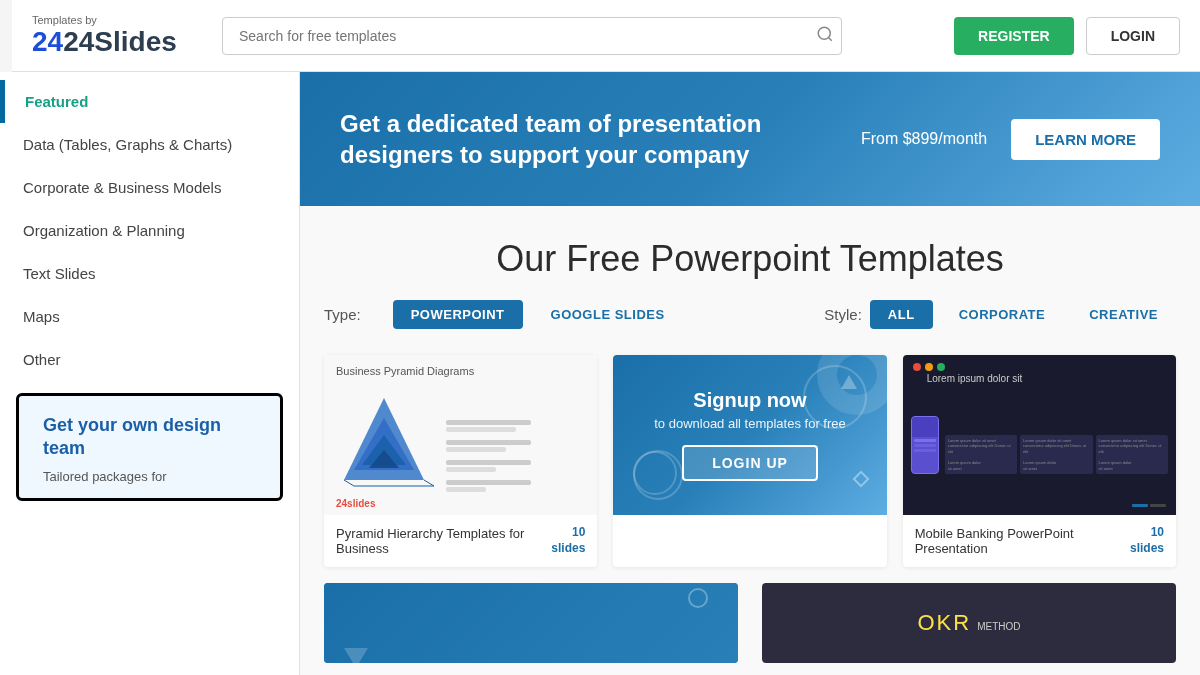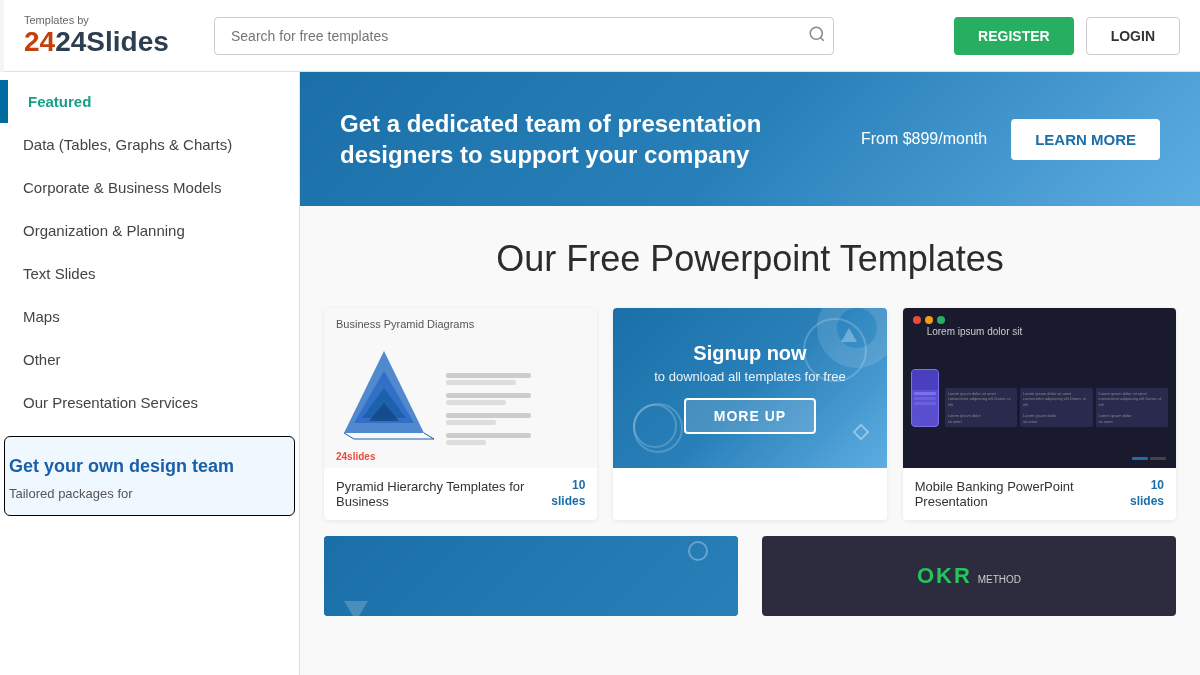--- a/index.html
+++ b/index.html
@@ -7,42 +7,42 @@
 
     
     .header {
       display: flex;
       align-items: center;
       background: #fff;
       padding: 0 20px;
       height: 72px;
       border-bottom: 1px solid #e0e0e0;
       position: fixed;
-      top: 0; left: 4px; right: 0;
+      top: 0; left: 12px; right: 0;
       z-index: 100;
     }
     .logo-container {
       display: flex;
       flex-direction: column;
       margin-right: 40px;
       min-width: 150px;
     }
     .logo-top {
       font-size: 11px;
       color: #666;
     }
     .logo-main {
       display: flex;
       align-items: center;
       font-size: 28px;
       font-weight: 700;
       color: #e74c3c;
     }
     .logo-main span.num {
-      color: #c2410c;
+      color: #1d4ed8;
     }
     .logo-main span.text {
       color: #2c3e50;
     }
     .search-container {
       flex: 1;
       max-width: 620px;
       position: relative;
     }
     .search-input {
@@ -115,28 +115,28 @@
       display: block;
       padding: 13px 20px;
       text-decoration: none;
       font-size: 15px;
       color: #444;
       border-left: 3px solid transparent;
     }
     .sidebar-nav li a.active {
       color: #16a085;
       font-weight: 600;
-      border-left: 8px solid #0369a1;
+      border-left: 5px solid #0369a1;
     }
     .sidebar-promo {
-      margin: 12px 4px 0;
+      margin: 12px 16px 0;
       background: #f0f8ff;
-      border: 1px solid #000000;
+      border: 3px solid #000000;
       border-radius: 6px;
-      padding: 18px 4px 14px;
+      padding: 18px 24px 14px;
     }
     .sidebar-promo h3 {
       font-size: 18px;
       font-weight: 700;
       color: #1a5fa8;
       line-height: 1.3;
     }
     .sidebar-promo p {
       font-size: 13px;
       color: #555;
@@ -397,22 +397,22 @@
       background: linear-gradient(135deg, #1a6fa8, #2980b9);
     }
     .bottom-card.dark-bg {
       background: #2c2c3e;
       display: flex;
       align-items: center;
       justify-content: center;
     }
     .okr-text {
       font-size: 22px;
-      font-weight: 700;
-      color: #22c55e;
+      font-weight: 400;
+      color: #fde047;
       letter-spacing: 2px;
     }
     .okr-sub {
       font-size: 10px;
       color: #ccc;
       margin-left: 2px;
     }
   </style>
 </head>
 <body>
@@ -460,23 +460,20 @@
       </li>
       <li>
         <a href="#">Text Slides</a>
       </li>
       <li>
         <a href="#">Maps</a>
       </li>
       <li>
         <a href="#">Other</a>
       </li>
-      <li>
-        <a href="#">Our Presentation Services</a>
-      </li>
     </ul>
 
     <div class="sidebar-promo">
       <h3>Get your own design team</h3>
       <p>Tailored packages for</p>
     </div>
   </nav>
 
   <main class="main-content">
 
@@ -487,20 +484,33 @@
       <div class="banner-right">
         <span class="banner-price">From $899/month</span>
         <button class="btn-learn-more">LEARN MORE</button>
       </div>
     </div>
 
     <div class="section-heading">
       <h1>Our Free Powerpoint Templates</h1>
     </div>
 
+    <div class="filters">
+      <span class="filter-label">Type:</span>
+      <div class="filter-group">
+        <button class="filter-btn active">POWERPOINT</button>
+        <button class="filter-btn">GOOGLE SLIDES</button>
+      </div>
+      <div class="style-filters">
+        <span class="filter-label">Style:</span>
+        <button class="filter-btn style-active">ALL</button>
+        <button class="filter-btn">CORPORATE</button>
+        <button class="filter-btn">CREATIVE</button>
+      </div>
+    </div>
 
     <div class="cards-grid">
 
       <div class="card">
         <div class="pyramid-card-img">
           <span class="pyramid-label">Business Pyramid Diagrams</span>
           <div style="display:flex; align-items:flex-end; margin-top:20px; width:100%;">
             <svg width="100" height="110" viewBox="0 0 100 110">
 
               <polygon points="50,8 90,90 10,90" fill="#3d7cc9" opacity="0.9"></polygon>
@@ -545,21 +555,21 @@
       <div class="card">
         <div class="signup-card-img">
 
           <div style="position:absolute; width:80px; height:80px; border-radius:50%; border:20px solid rgba(255,255,255,0.12); top:-20px; right:-10px;"></div>
           <div style="position:absolute; width:50px; height:50px; border-radius:50%; border:2px solid rgba(255,255,255,0.2); bottom:15px; left:20px;"></div>
 
           <div style="position:absolute; top:20px; right:30px; width:0; height:0; border-left:8px solid transparent; border-right:8px solid transparent; border-bottom:14px solid rgba(255,255,255,0.3);"></div>
           <div style="position:absolute; bottom:30px; right:20px; width:12px; height:12px; border:2px solid rgba(255,255,255,0.4); transform:rotate(45deg);"></div>
           <span class="signup-title">Signup now</span>
           <span class="signup-sub">to download all templates for free</span>
-          <button class="btn-signup">MORE UP</button>
+          <button class="btn-signup">LOGIN UP</button>
         </div>
         <div class="card-footer">
           <span style="font-size:13px; color:#888;"></span>
         </div>
       </div>
 
       <div class="card">
         <div class="mobile-card-img">
           <div class="mobile-dots">
             <div class="dot" style="background:#e74c3c;"></div>

